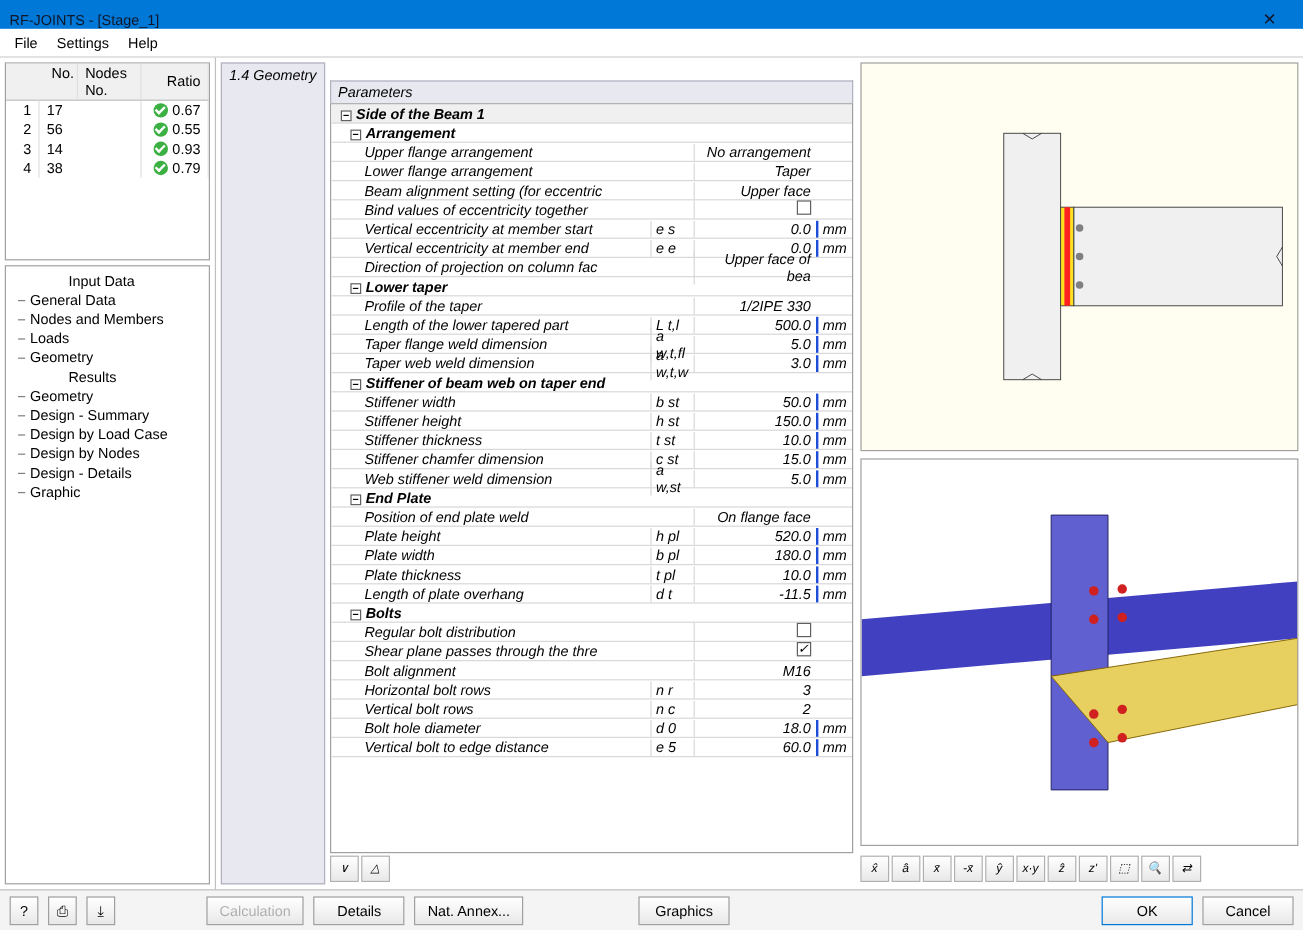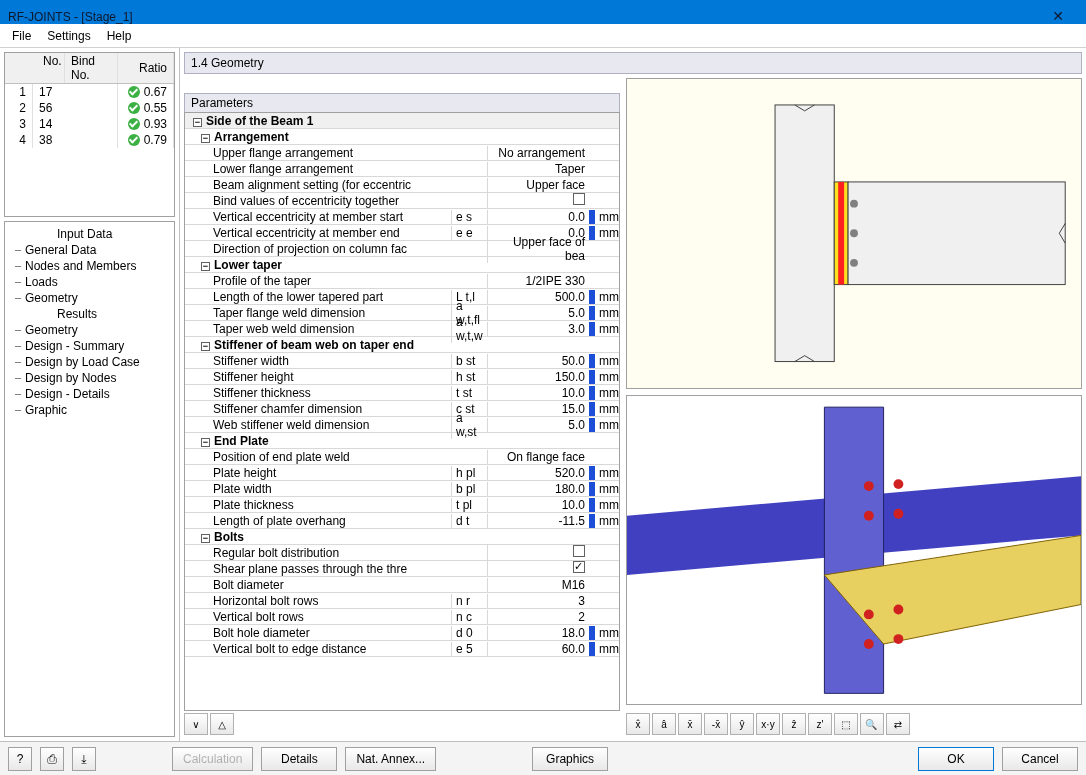--- a/index.html
+++ b/index.html
@@ -17,31 +17,31 @@
 .grid-top .c0 { width: 28px; text-align: right; }
 .grid-top .c1 { flex: 1; }
 .grid-top .c2 { width: 56px; text-align: right; display:flex; align-items:center; justify-content:flex-end; gap:4px;}
 .grid-top .row { display: flex; }
 .ok-icon { display:inline-block; width:12px; height:12px; border-radius:50%; background:#3cb043; position:relative; }
 .ok-icon::after { content:""; position:absolute; left:3px; top:1px; width:3px; height:6px; border:solid #fff; border-width:0 2px 2px 0; transform:rotate(45deg); }
 .tree { border: 1px solid #a0a0a0; flex: 1; background: #fff; padding: 4px 2px; overflow:auto;}
 .tree .t0 { padding: 1px 2px; margin-left: 48px; }
 .tree .t1 { padding: 1px 2px 1px 18px; position:relative;}
 .tree .t1::before { content:""; position:absolute; left:8px; top:8px; width:6px; height:1px; background:#808080;}
-.right { flex: 1; display: flex; flex-direction: column; padding: 4px; gap: 4px; }
+.right { flex: 1; display: flex; flex-direction: row; padding: 4px; gap: 4px; font-style: italic; }
 .panel-title { background: #e8e8f0; padding: 3px 6px; border: 1px solid #b0b0c0; }
 .main-split { flex: 1; display: flex; gap: 6px; }
 .params-col { width: 436px; display: flex; flex-direction: column; margin-top: 15px; }
 .params-hdr { background: #e8e8f0; padding: 2px 6px; border: 1px solid #b0b0c0; border-bottom: none;}
 .params { flex: 1; border: 1px solid #a0a0a0; overflow-y: scroll; background: #fff; height: 582px;}
 .prow { display: flex; border-bottom: 1px solid #d8d8d8; height: 16px; align-items:center;}
 .pname { flex: 1; padding: 0 4px 0 28px; overflow:hidden; white-space:nowrap; text-overflow:ellipsis;}
 .psym { width: 36px; border-left: 1px solid #d8d8d8; padding: 0 4px; }
 .pval { width: 102px; border-left: 1px solid #d8d8d8; padding: 0 4px; text-align: right; }
-.punit { width: 30px; border-left: 6px solid #1d4ed8; padding: 0 4px; }
+.punit { width: 30px; border-left: 2px solid #1d4ed8; padding: 0 4px; }
 .pgroup { font-weight: bold; background: #f0f0f0; }
 .pgroup .pname { padding-left: 8px; }
 .psub .pname { padding-left: 16px; font-weight:bold;}
 .expander { display:inline-block; width:9px; height:9px; border:1px solid #606060; margin-right:4px; line-height:7px; text-align:center; font-size:9px; background:#fff;}
 .chk { display:inline-block; width:12px; height:12px; border:1px solid #606060; background:#fff; position:relative;}
 .chk.on::after { content:"✓"; position:absolute; left:0; top:-2px; font-size:11px;}
 .graphics-col { flex: 1; display: flex; flex-direction: column; gap: 6px; }
 .gpanel { flex: 1; border: 1px solid #a0a0a0; background: #fffef0; position:relative;}
 .toolbar { display: flex; gap: 2px; padding: 2px 0;}
 .tbtn { width: 24px; height: 22px; border: 1px solid #b0b0b0; background: linear-gradient(#fff,#e8e8e8); display:flex; align-items:center; justify-content:center; font-size:10px;}
@@ -64,21 +64,21 @@
   <span class="mi">File</span>
   <span class="mi">Settings</span>
   <span class="mi">Help</span>
 </div>
 
 <div class="content">
   <div class="left">
     <div class="grid-top">
       <div class="hdr">
         <div class="c0">No.</div>
-        <div class="c1">Bind No.</div>
+        <div class="c1">Nodes No.</div>
         <div class="c2">Ratio</div>
       </div>
       <div id="nodes-rows">
           <div class="row">
             <div class="c0">1</div>
             <div class="c1">17</div>
             <div class="c2"><span class="ok-icon"></span>0.67</div>
           </div>
           <div class="row">
             <div class="c0">2</div>
@@ -269,21 +269,21 @@
               <div class="pval"><span class="chk"></span></div>
               <div class="punit"></div>
             </div>
             <div class="prow">
               <div class="pname">Shear plane passes through the thre</div>
               <div class="psym"></div>
               <div class="pval"><span class="chk on"></span></div>
               <div class="punit"></div>
             </div>
             <div class="prow">
-              <div class="pname">Bolt diameter</div>
+              <div class="pname">Bolt alignment</div>
               <div class="psym"></div>
               <div class="pval">M16</div>
               <div class="punit"></div>
             </div>
             <div class="prow">
               <div class="pname">Horizontal bolt rows</div>
               <div class="psym">n r</div>
               <div class="pval">3</div>
               <div class="punit"></div>
             </div>

